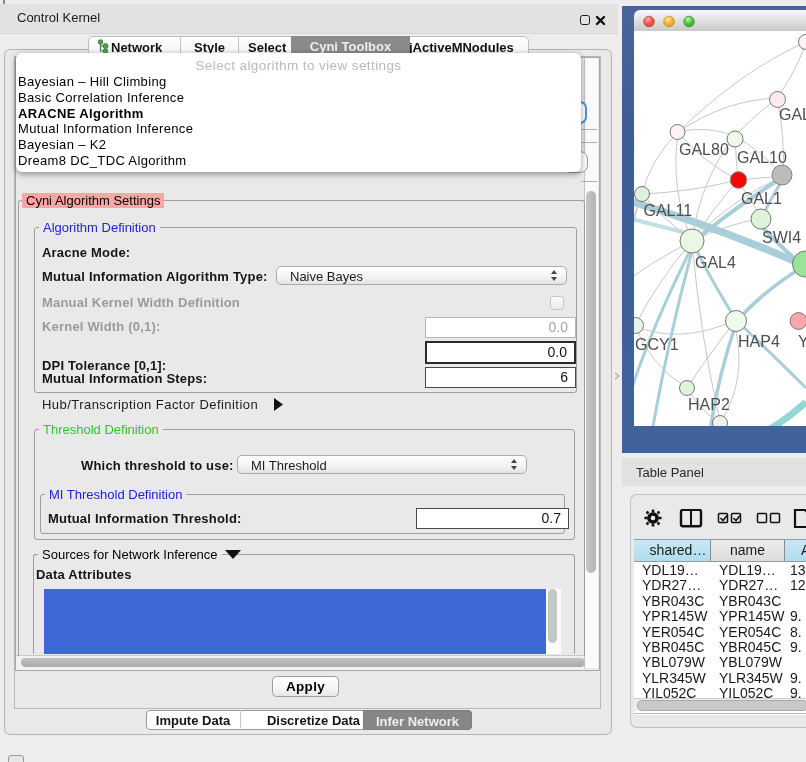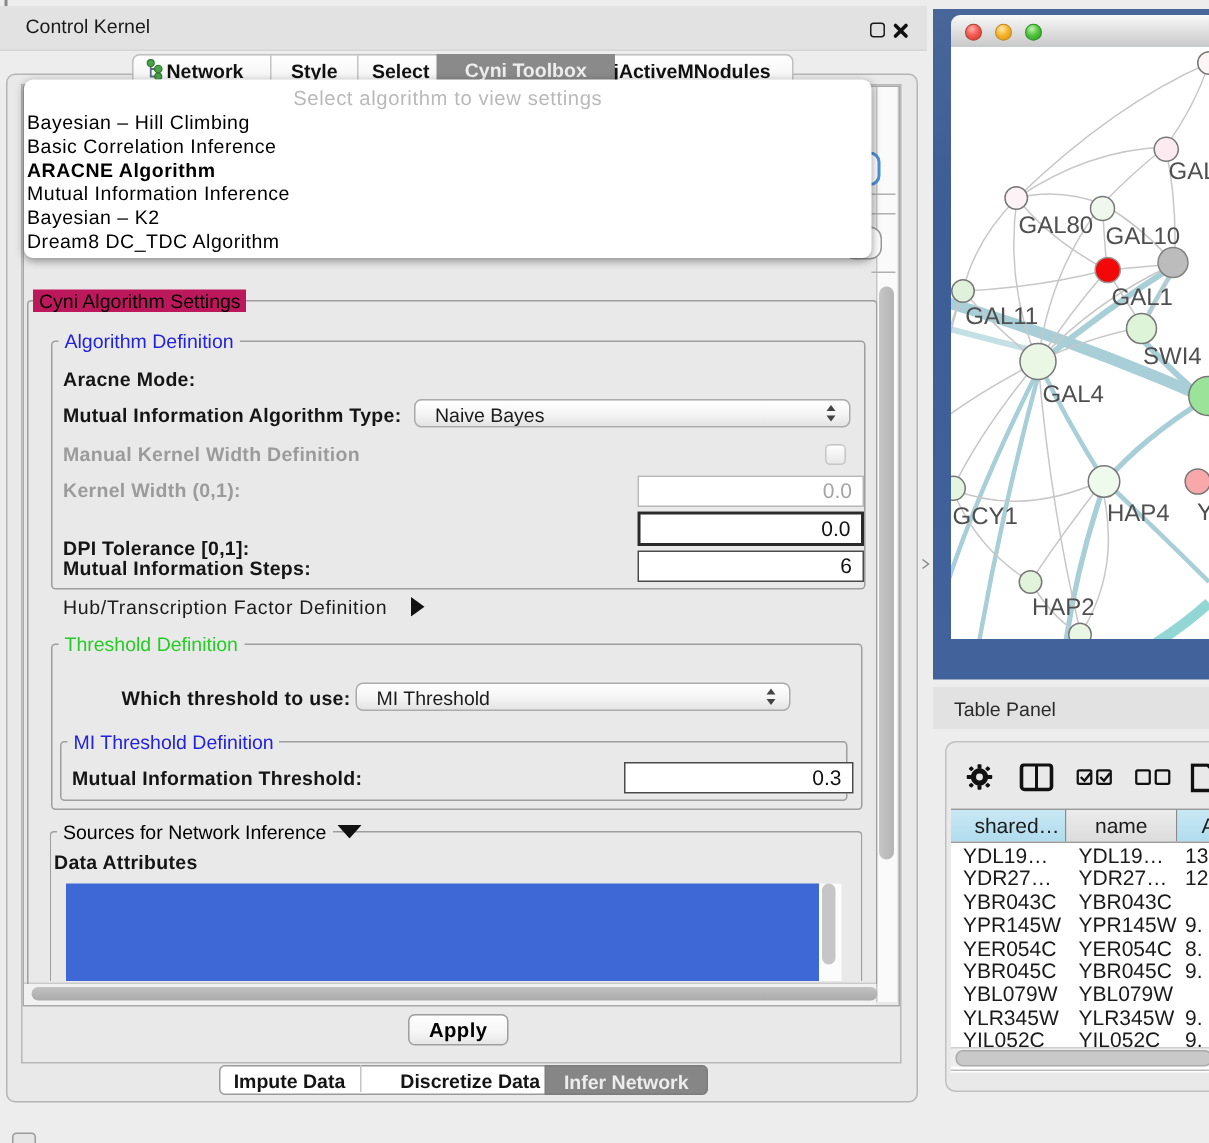--- a/index.html
+++ b/index.html
@@ -39,21 +39,21 @@
 
 <div class="abs" style="left:15px;top:57px;width:583px;height:612px;border:1px solid #a8a8a8;background:#e9e9e9;"></div>
 
 <div class="abs" style="left:584px;top:58px;width:13px;height:610px;background:#fafafa;border-left:1px solid #c6c6c6;"></div>
 <div class="abs" style="left:585.5px;top:191px;width:10px;height:382px;background:linear-gradient(90deg,#c6c6c6,#b4b4b4);border-radius:5px;"></div>
 
 <div class="abs" style="left:16px;top:655px;width:568px;height:14px;background:#f1f1f1;border-top:1px solid #cacaca;"></div>
 <div class="abs" style="left:21px;top:657.5px;width:564px;height:9.5px;background:linear-gradient(#c2c2c2,#aaaaaa);border-radius:5px;"></div>
 
 <div class="fs" style="left:18px;top:200px;width:565px;height:455px;border-bottom:none;border-radius:3px 3px 0 0;"></div>
-<div class="leg" style="left:22px;top:193px;background:#be185d;">Cyni Algorithm Settings</div>
+<div class="leg" style="left:22px;top:193px;background:#fca5a5;">Cyni Algorithm Settings</div>
 
 <div class="fs" style="left:34px;top:227px;width:541px;height:164px;"></div>
 <div class="leg" style="left:39px;top:220px;color:#2222dd;">Algorithm Definition</div>
 
 <div class="lbl" style="left:42px;top:245px;">Aracne Mode:</div>
 
 <div class="lbl" style="left:42px;top:269px;">Mutual Information Algorithm Type:</div>
 <div class="combo" style="left:276px;top:266px;width:289px;height:17px;">
   <span class="txt">Naive Bayes</span>
   <span class="car up" style="right:9px;top:2.5px;"></span>
@@ -83,21 +83,21 @@
 <div class="lbl" style="left:81px;top:458px;">Which threshold to use:</div>
 <div class="combo" style="left:237px;top:455px;width:288px;height:17px;">
   <span class="txt">MI Threshold</span>
   <span class="car up" style="right:9px;top:2.5px;"></span>
       <span class="car dn" style="right:9px;top:9.5px;"></span>
 </div>
 
 <div class="fs" style="left:40px;top:494px;width:523px;height:38px;"></div>
 <div class="leg" style="left:45px;top:487px;color:#2222dd;">MI Threshold Definition</div>
 <div class="lbl" style="left:48px;top:511px;">Mutual Information Threshold:</div>
-<div class="tf" style="left:416px;top:508px;width:144px;height:19px;border:1px solid #4a4a4a;">0.3</div>
+<div class="tf" style="left:416px;top:508px;width:144px;height:19px;border:1px solid #4a4a4a;">0.7</div>
 
 <div class="fs" style="left:33px;top:554px;width:540px;height:99px;border-bottom:none;border-radius:3px 3px 0 0;"></div>
 <div class="leg" style="left:38px;top:547px;">Sources for Network Inference</div>
 <svg class="abs" style="left:225px;top:550px;" width="16" height="9" viewBox="0 0 16 9">
       <path d="M0 0 L16 0 L8 9 Z" fill="#111"></path>
     </svg>
 <div class="lbl" style="left:36px;top:567px;">Data Attributes</div>
 
 <div class="abs" style="left:44px;top:589px;width:502px;height:65px;background:#3d68d6;"></div>
 <div class="abs" style="left:546px;top:589px;width:15px;height:65px;background:#fcfcfc;"></div>

